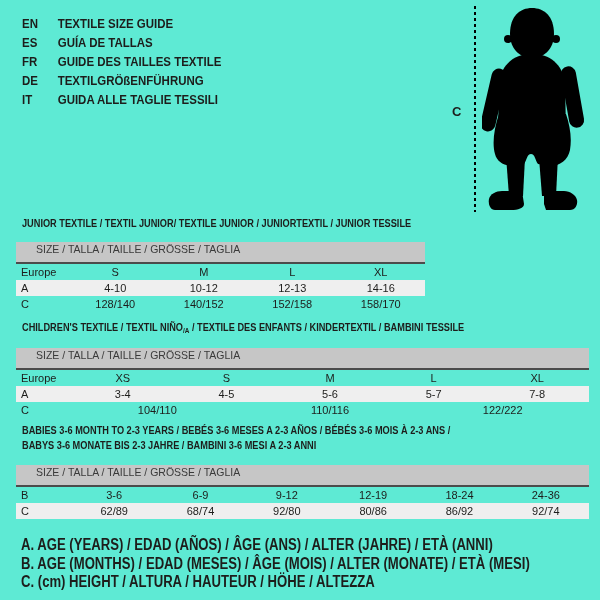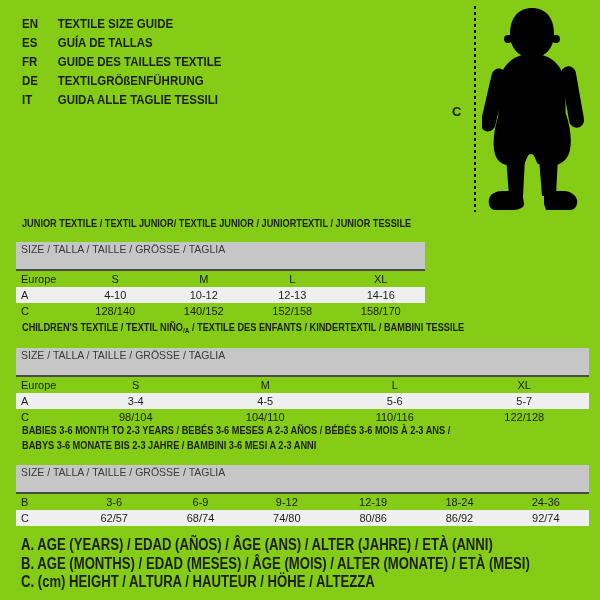--- a/index.html
+++ b/index.html
@@ -1,19 +1,19 @@
 <!DOCTYPE html>
 <html><head>
 <meta charset="utf-8">
 <style>
   * { margin:0; padding:0; box-sizing:border-box; }
   html,body { width:600px; height:600px; background:#ffffff; }
   .page {
     position:relative; width:600px; height:600px; overflow:hidden;
-    background:#84cc16; color:#1d1d1b;
+    background:#5eead4; color:#1d1d1b;
     font-family:"Liberation Sans", sans-serif;
   }
 
   
   .lang { position:absolute; top:14px; left:22px; font-size:13.5px; font-weight:bold; line-height:19px; }
   .lang-row { display:flex; transform:scaleX(0.85); transform-origin:0 50%; white-space:nowrap; }
   .lang-code { flex:0 0 42px; }
 
   
   .figure { position:absolute; left:450px; top:4px; width:148px; height:212px; }
@@ -25,22 +25,22 @@
   
   .section-title { position:absolute; left:22px; font-size:11.5px; font-weight:bold;
     white-space:nowrap; transform:scaleX(0.8); transform-origin:0 0; line-height:15px; }
   .sub { font-size:8px; vertical-align:-2px; }
 
   
   .table { position:absolute; left:16px; font-size:11px; }
   .t1 { top:242px; width:409px; }
   .t2 { top:348px; width:573px; }
   .t3 { top:465px; width:573px; }
-  .size-bar { height:29px; line-height:15px; background:#c6c6c6; border-bottom:2px solid #4b4b4b;
-    padding-left:5px; font-size:10.5px; color:#3a3a3a; white-space:nowrap; overflow:hidden; }
+  .size-bar { height:22px; line-height:15px; background:#c6c6c6; border-bottom:2px solid #4b4b4b;
+    padding-left:20px; font-size:10.5px; color:#3a3a3a; white-space:nowrap; overflow:hidden; }
   .trow { display:flex; height:16px; line-height:16px; }
   .trow.alt { background:#efefef; }
   .row-label { flex:0 0 55px; padding-left:5px; }
   .cell { flex:1 1 0; text-align:center; }
 
   
   .footnotes { position:absolute; left:21px; top:536px; font-size:16px; font-weight:bold; line-height:18.5px; }
   .footnote { display:block; transform:scaleX(0.82); transform-origin:0 50%; white-space:nowrap; }
 </style>
 </head>
@@ -119,61 +119,62 @@
     </div>
   </div>
 
   <div class="section-title" style="top:320px">
     <span>CHILDREN'S TEXTILE / TEXTIL NIÑO</span><span class="sub">/A</span><span> / TEXTILE DES ENFANTS / KINDERTEXTIL / BAMBINI TESSILE</span>
   </div>
   <div class="table t2">
     <div class="size-bar">SIZE / TALLA / TAILLE / GRÖSSE / TAGLIA</div>
     <div class="trow">
       <span class="row-label">Europe</span>
+      <span class="cell">XS</span>
       <span class="cell">S</span>
       <span class="cell">M</span>
       <span class="cell">L</span>
       <span class="cell">XL</span>
     </div>
     <div class="trow alt">
       <span class="row-label">A</span>
       <span class="cell">3-4</span>
       <span class="cell">4-5</span>
       <span class="cell">5-6</span>
       <span class="cell">5-7</span>
+      <span class="cell">7-8</span>
     </div>
     <div class="trow">
       <span class="row-label">C</span>
-      <span class="cell">98/104</span>
       <span class="cell">104/110</span>
       <span class="cell">110/116</span>
-      <span class="cell">122/128</span>
+      <span class="cell">122/222</span>
     </div>
   </div>
 
   <div class="section-title" style="top:423px">
     <span style="display:block">BABIES 3-6 MONTH TO 2-3 YEARS / BEBÉS 3-6 MESES A 2-3 AÑOS / BÉBÉS 3-6 MOIS À 2-3 ANS /</span>
     <span style="display:block">BABYS 3-6 MONATE BIS 2-3 JAHRE / BAMBINI 3-6 MESI A 2-3 ANNI</span>
   </div>
   <div class="table t3">
     <div class="size-bar">SIZE / TALLA / TAILLE / GRÖSSE / TAGLIA</div>
     <div class="trow">
       <span class="row-label">B</span>
       <span class="cell">3-6</span>
       <span class="cell">6-9</span>
       <span class="cell">9-12</span>
       <span class="cell">12-19</span>
       <span class="cell">18-24</span>
       <span class="cell">24-36</span>
     </div>
     <div class="trow alt">
       <span class="row-label">C</span>
-      <span class="cell">62/57</span>
+      <span class="cell">62/89</span>
       <span class="cell">68/74</span>
-      <span class="cell">74/80</span>
+      <span class="cell">92/80</span>
       <span class="cell">80/86</span>
       <span class="cell">86/92</span>
       <span class="cell">92/74</span>
     </div>
   </div>
 
   <div class="footnotes">
     <span class="footnote">A. AGE (YEARS) / EDAD (AÑOS) / ÂGE (ANS) / ALTER (JAHRE) / ETÀ (ANNI)</span>
     <span class="footnote">B. AGE (MONTHS) / EDAD (MESES) / ÂGE (MOIS) / ALTER (MONATE) / ETÀ (MESI)</span>
     <span class="footnote">C. (cm) HEIGHT / ALTURA / HAUTEUR / HÖHE / ALTEZZA</span>

